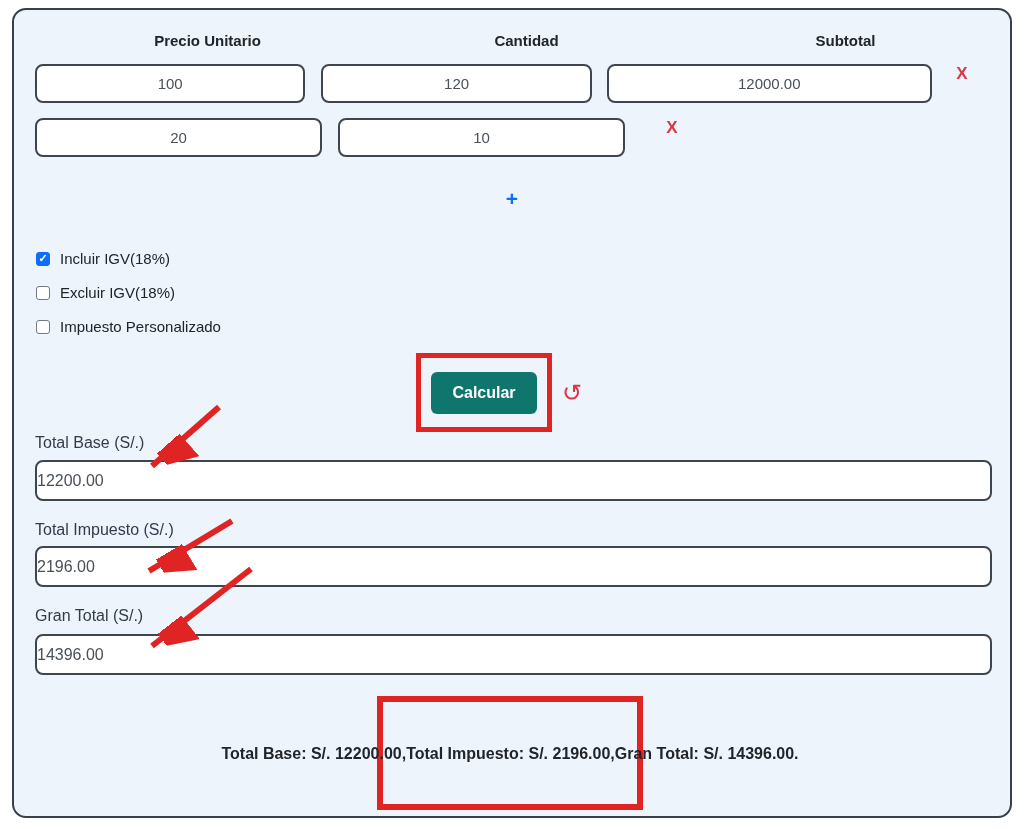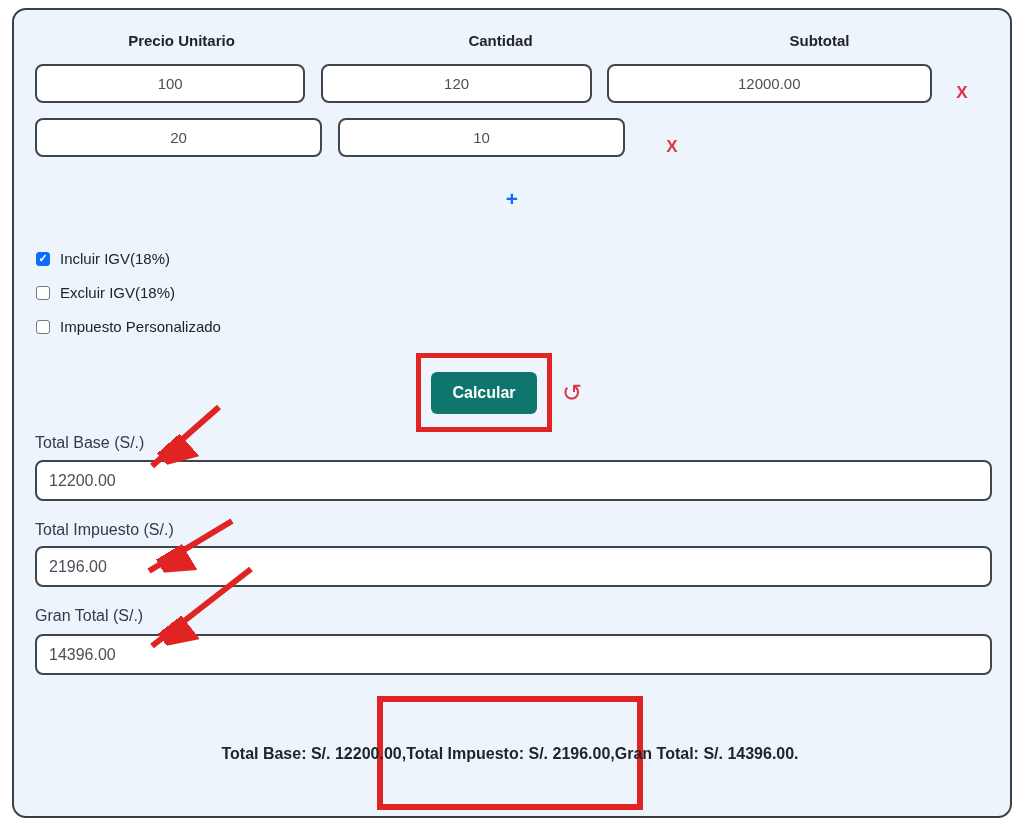--- a/index.html
+++ b/index.html
@@ -5,27 +5,27 @@
   * { margin:0; padding:0; box-sizing:border-box; }
   html,body { width:1024px; height:829px; background:#ffffff;
     font-family:"Liberation Sans", sans-serif; position:relative; overflow:hidden; }
 
   .panel{
     position:absolute; left:12px; top:8px; width:1000px; height:810px;
     background:#eef4fc; border:2px solid #3a4047; border-radius:14px;
   }
 
   
-  .hdr-row{ position:absolute; left:8px; top:22px; width:957px;
+  .hdr-row{ position:absolute; left:34px; top:22px; width:957px;
     display:grid; grid-template-columns:1fr 1fr 1fr; }
   .hdr{ text-align:center; font-weight:bold; font-size:15px; color:#212529; }
 
   
   .item-row{ position:absolute; left:21px; width:957px; height:39px;
-    display:flex; align-items:flex-end; }
+    display:flex; align-items:flex-start; }
   .row1{ top:54px; } .row2{ top:108px; }
   .cell-input{
     height:39px; background:#ffffff; border:2px solid #3f454c; border-radius:8px;
     text-align:center; font-size:15px; color:#495057; outline:none;
     font-family:"Liberation Sans", sans-serif;
   }
   .w1{ width:287px; margin-right:16px; }
   .w2{ width:287px; margin-right:15px; }
   .w3{ width:345px; }
   .del-cell{ width:64px; text-align:center; }
@@ -60,21 +60,21 @@
     font-family:"Liberation Sans", sans-serif; }
   .reset-btn{ position:absolute; left:544px; top:369px; width:28px; height:28px;
     background:none; border:none; color:#dc3545; font-size:24px; line-height:28px;
     cursor:pointer; text-align:center; }
 
   
   .total-label{ position:absolute; left:21px; font-size:16px; color:#313b4a; }
   .lbl1{ top:424px; } .lbl2{ top:511px; } .lbl3{ top:597px; }
   .total-input{ position:absolute; left:21px; width:957px; height:41px;
     background:#ffffff; border:2px solid #3f454c; border-radius:8px;
-    font-size:16px; color:#495057; padding-left:12px; outline:none;
+    font-size:16px; color:#495057; outline:none;
     font-family:"Liberation Sans", sans-serif; }
   .inp1{ top:450px; } .inp2{ top:536px; } .inp3{ top:624px; }
 
   
   .summary-box{ position:absolute; left:363px; top:686px; width:266px;
     height:114px; border:6px solid #e02424; display:flex; flex-direction:row;
     align-items:center; justify-content:center; }
   .summary-line{ font-size:16px; font-weight:bold; color:#212529;
     line-height:31px; white-space:nowrap; }
 

